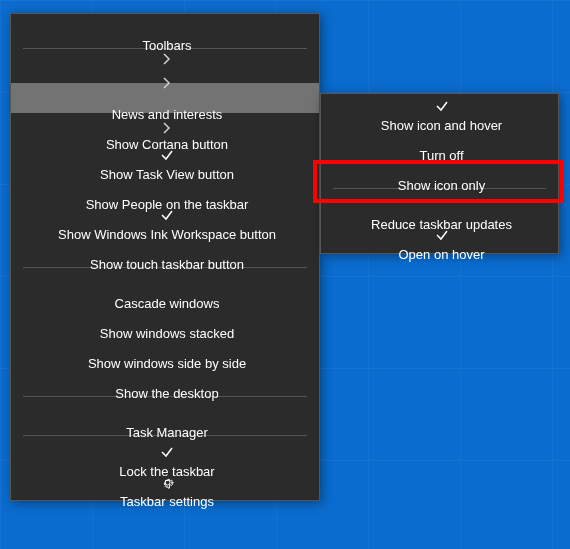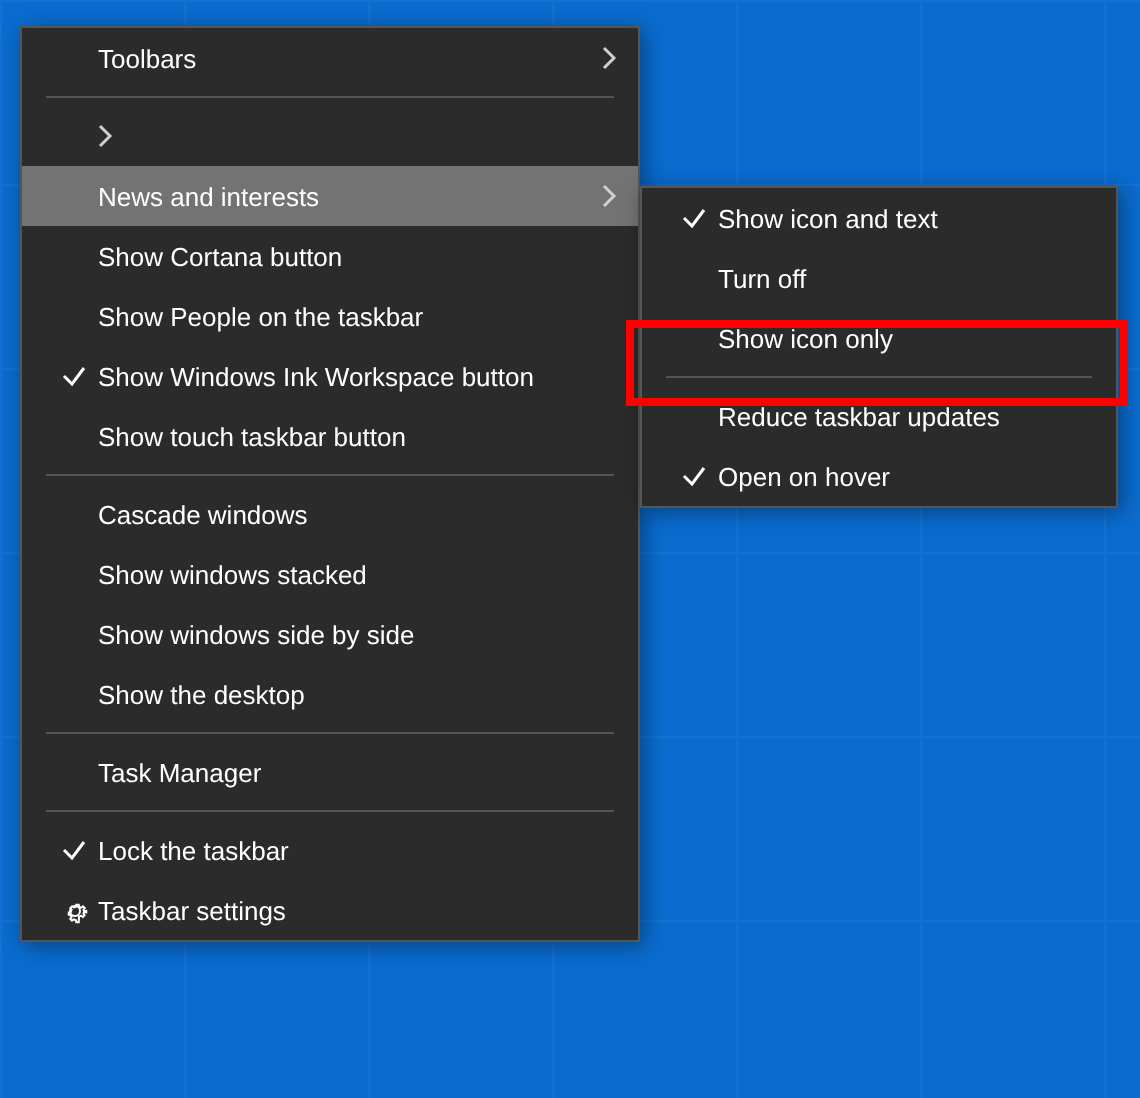--- a/index.html
+++ b/index.html
@@ -45,20 +45,21 @@
     top: 93px;
     width: 237px;
   }
 
   .item {
     display: flex;
     align-items: center;
     height: 30px;
     padding: 0 10px 0 14px;
     white-space: nowrap;
+    flex-direction: column;
   }
   .item.hovered { background: #737373; }
   .item.disabled span.label { color: #ffffff; }
 
   .gutter {
     width: 24px;
     display: flex;
     align-items: center;
     justify-content: center;
     flex: 0 0 24px;
@@ -119,20 +120,28 @@
             <path d="M1 1 L6 6 L1 11" stroke="#cfcfcf" stroke-width="1.5" fill="none"></path>
           </svg>
       </span>
     </div>
 
     <div class="item">
       <span class="gutter"></span>
       <span class="label">Show Cortana button</span>
     </div>
 
+    <div class="item">
+      <span class="gutter check">
+        <svg width="14" height="14" viewBox="0 0 14 14">
+            <path d="M2 7 L6 11 L12 3" stroke="#fff" stroke-width="1.5" fill="none"></path>
+          </svg>
+      </span>
+      <span class="label">Show Task View button</span>
+    </div>
 
     <div class="item">
       <span class="gutter"></span>
       <span class="label">Show People on the taskbar</span>
     </div>
 
     <div class="item">
       <span class="gutter check">
         <svg width="14" height="14" viewBox="0 0 14 14">
             <path d="M2 7 L6 11 L12 3" stroke="#fff" stroke-width="1.5" fill="none"></path>
@@ -196,21 +205,21 @@
   </div>
 
   <div class="menu sub">
 
     <div class="item">
       <span class="gutter check">
         <svg width="14" height="14" viewBox="0 0 14 14">
             <path d="M2 7 L6 11 L12 3" stroke="#fff" stroke-width="1.5" fill="none"></path>
           </svg>
       </span>
-      <span class="label">Show icon and text</span>
+      <span class="label">Show icon and hover</span>
     </div>
 
     <div class="item">
       <span class="gutter"></span>
       <span class="label">Turn off</span>
     </div>
 
     <div class="item">
       <span class="gutter"></span>
       <span class="label">Show icon only</span>

